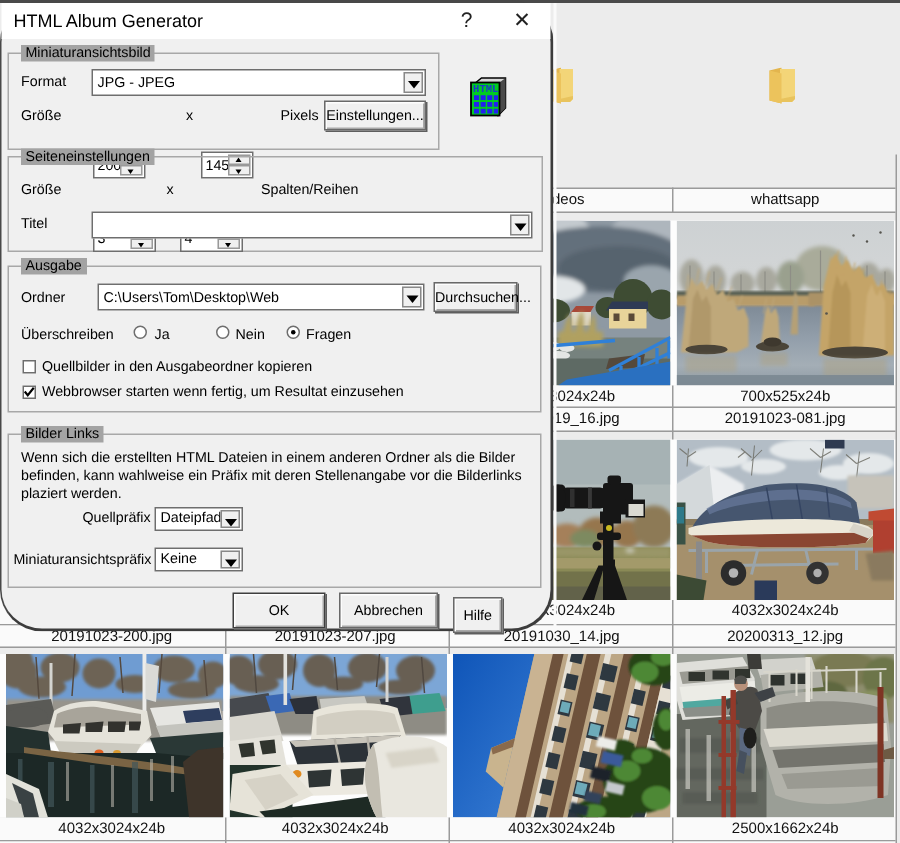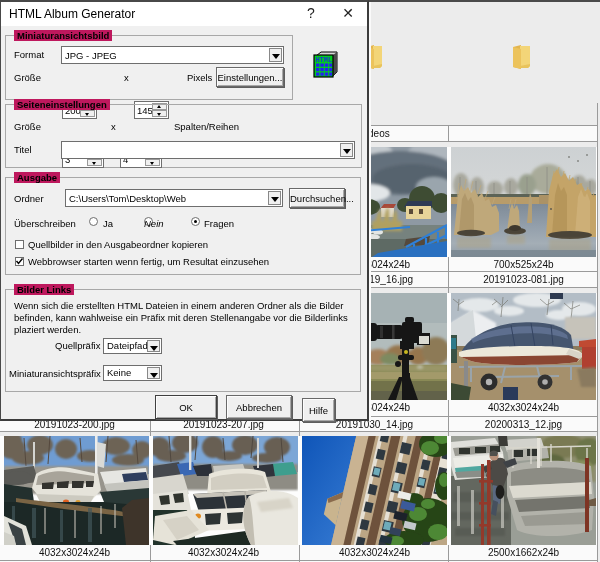--- a/index.html
+++ b/index.html
@@ -13,27 +13,27 @@
 .photoband{background:#fdfdfd;}
 .hline{position:absolute;left:0;width:597px;height:1px;background:#9a9a9a;}
 .vline{position:absolute;width:1px;background:#9a9a9a;}
 .cellTxt{position:absolute;width:145px;text-align:center;font-size:10px;color:#111;
   font-family:"Liberation Sans",sans-serif;white-space:nowrap;overflow:hidden;}
 .ph{position:absolute;width:145px;height:110px;overflow:hidden;}
 
 #dlg{position:absolute;left:0;top:0;width:369px;height:421px;background:#f0f0f0;
   border-top:2px solid #484848;border-left:1px solid #484848;
   border-right:2px solid #3c3c3c;border-bottom:2px solid #3c3c3c;
-  box-sizing:border-box;font-size:9.5px;color:#000;}
+  box-sizing:border-box;font-size:9.5px;color:#000;border-radius:28px;}
 #titlebar{position:absolute;left:0;top:0;width:100%;height:24px;background:#ffffff;}
 #titlebar .t{position:absolute;left:8px;top:5px;font-size:12px;color:#000;}
 #titlebar .q{position:absolute;left:300px;top:3px;width:20px;text-align:center;font-size:14px;color:#222;}
 #titlebar .x{position:absolute;left:336px;top:3px;width:22px;text-align:center;font-size:14px;color:#222;}
 .grp{position:absolute;border:1px solid #a8a8a8;}
-.grp .lbl{position:absolute;top:-6px;left:8px;background:#be185d;padding:0 3px;font-size:9.5px;line-height:11px;font-weight:bold;}
+.grp .lbl{position:absolute;top:-6px;left:8px;background:#a3a3a3;padding:0 3px;font-size:9.5px;line-height:11px;}
 .fld{position:absolute;background:#fff;border:1px solid #6e6e6e;box-sizing:border-box;overflow:hidden;}
 .fld .tx{position:absolute;left:3px;top:3px;font-size:9.5px;white-space:nowrap;}
 .drop{position:absolute;top:1px;right:1px;bottom:1px;width:13px;background:#f0f0f0;
   border:1px solid #888;box-sizing:border-box;}
 .drop:after{content:"";position:absolute;left:2px;top:5px;border:4px solid transparent;border-top:5px solid #000;}
 .btn{position:absolute;background:#f0f0f0;border:1px solid #696969;box-sizing:border-box;
   text-align:center;font-size:9.5px;color:#000;
   box-shadow:inset 1px 1px 0 #fdfdfd,inset -1px -1px 0 #a8a8a8,1px 1px 0 #5e5e5e;}
 .lab{position:absolute;font-size:9.5px;white-space:nowrap;}
 .spin{position:absolute;background:#fff;border:1px solid #6e6e6e;box-sizing:border-box;margin-top:32px;}
@@ -51,20 +51,21 @@
 </head>
 <body>
 <div id="bg">
 
   <div class="abs" style="left:0;top:0;width:600px;height:2px;background:#4a4a4a;"></div>
 
   <div class="hline" style="top:125px;"></div>
   <div class="band white" style="top:126px;height:15px;"></div>
   <div class="hline" style="top:141px;"></div>
   <div class="cellTxt" style="left:302px;top:128px;">Videos</div>
+  <div class="cellTxt" style="left:451px;top:128px;">whattsapp</div>
 
   <div class="abs" id="fold1" style="left:366px;top:45px;">
     <svg width="17" height="26" viewBox="0 0 17 26">
       <path d="M1 2 L8 0 L8 24 L1 22 Z" fill="#e3b54e"></path>
       <path d="M7 1 L16 1 L16 21 L14 23 L7 23 Z" fill="#f3d578"></path>
       <path d="M7 21 L16 19 L16 21 L14 23 L7 23 Z" fill="#e8c35d"></path>
       <path d="M1 2 L8 4 L8 24 L1 22 Z" fill="#ecc35c"></path>
     </svg>
   </div>
   <div class="abs" id="fold2" style="left:512px;top:45px;">
@@ -752,21 +753,21 @@
   <div class="lab" style="left:13px;top:191px;">Ordner</div>
   <div class="fld" style="left:64px;top:187px;width:218px;height:18px;">
     <span class="tx">C:\Users\Tom\Desktop\Web</span>
       <span class="drop"></span>
   </div>
   <div class="btn" style="left:288px;top:186px;width:56px;height:20px;line-height:19px;">Durchsuchen...</div>
   <div class="lab" style="left:13px;top:216px;">Überschreiben</div>
   <div class="radio" style="left:88px;top:215px;"></div>
   <div class="lab" style="left:102px;top:216px;">Ja</div>
   <div class="radio" style="left:143px;top:215px;"></div>
-  <div class="lab" style="left:143px;top:216px;font-style:italic;">Nein</div>
+  <div class="lab" style="left:156px;top:216px;">Nein</div>
   <div class="radio sel" style="left:190px;top:215px;"></div>
   <div class="lab" style="left:203px;top:216px;">Fragen</div>
   <div class="check" style="left:14px;top:238px;"></div>
   <div class="lab" style="left:27px;top:237px;">Quellbilder in den Ausgabeordner kopieren</div>
   <div class="check" style="left:14px;top:255px;">
     <svg width="9" height="9" viewBox="0 0 9 9" style="position:absolute;left:-1px;top:-1px;">
         <path d="M1.5 4 L3.5 6.5 L7.5 1.5" stroke="#000" stroke-width="1.4" fill="none"></path>
       </svg>
   </div>
   <div class="lab" style="left:27px;top:254px;">Webbrowser starten wenn fertig, um Resultat einzusehen</div>

